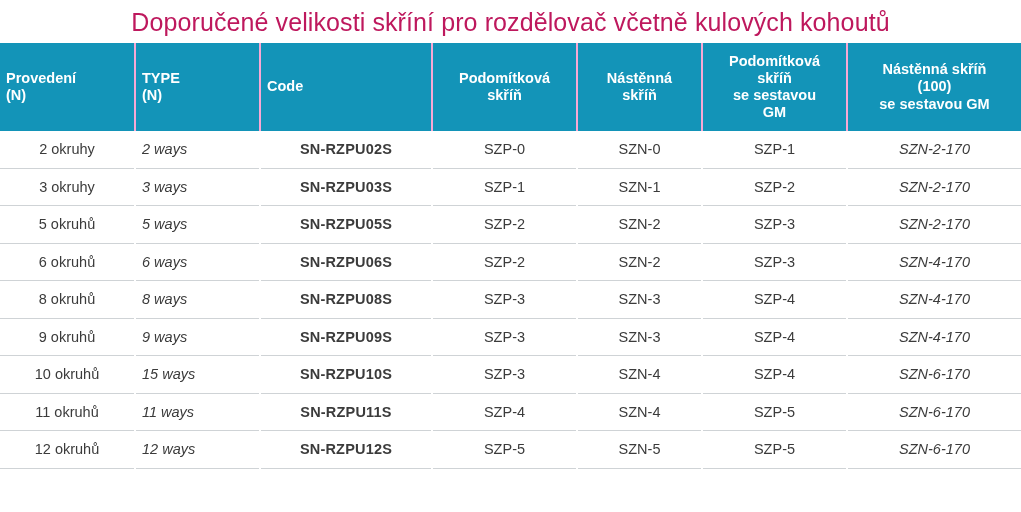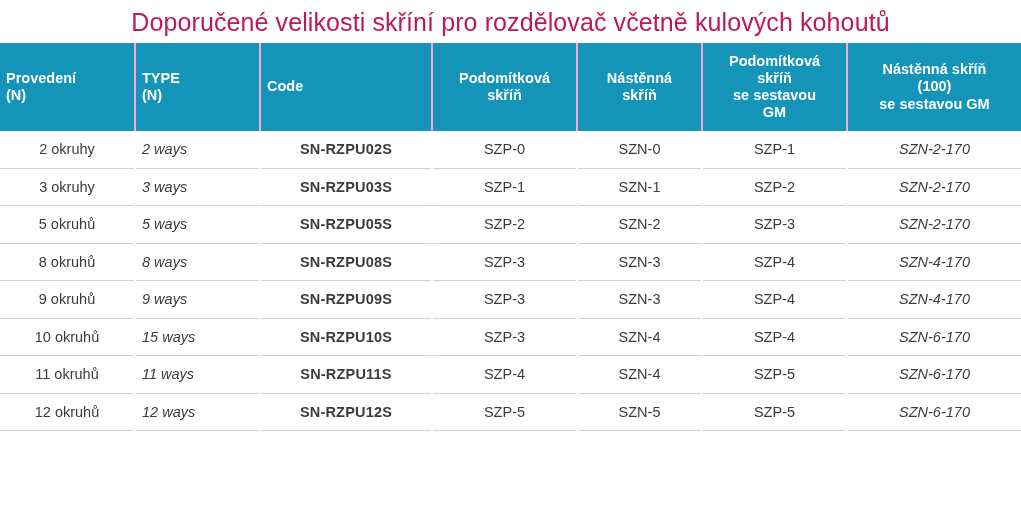--- a/index.html
+++ b/index.html
@@ -173,20 +173,29 @@
         <tr>
           <td class="c-prov">5 okruhů</td>
           <td class="c-type">5 ways</td>
           <td class="c-code">SN-RZPU05S</td>
           <td class="c-center">SZP-2</td>
           <td class="c-center">SZN-2</td>
           <td class="c-center">SZP-3</td>
           <td class="c-center">SZN-2-170</td>
         </tr>
         <tr>
+          <td class="c-prov">6 okruhů</td>
+          <td class="c-type">6 ways</td>
+          <td class="c-code">SN-RZPU06S</td>
+          <td class="c-center">SZP-2</td>
+          <td class="c-center">SZN-2</td>
+          <td class="c-center">SZP-3</td>
+          <td class="c-center">SZN-4-170</td>
+        </tr>
+        <tr>
           <td class="c-prov">8 okruhů</td>
           <td class="c-type">8 ways</td>
           <td class="c-code">SN-RZPU08S</td>
           <td class="c-center">SZP-3</td>
           <td class="c-center">SZN-3</td>
           <td class="c-center">SZP-4</td>
           <td class="c-center">SZN-4-170</td>
         </tr>
         <tr>
           <td class="c-prov">9 okruhů</td>

